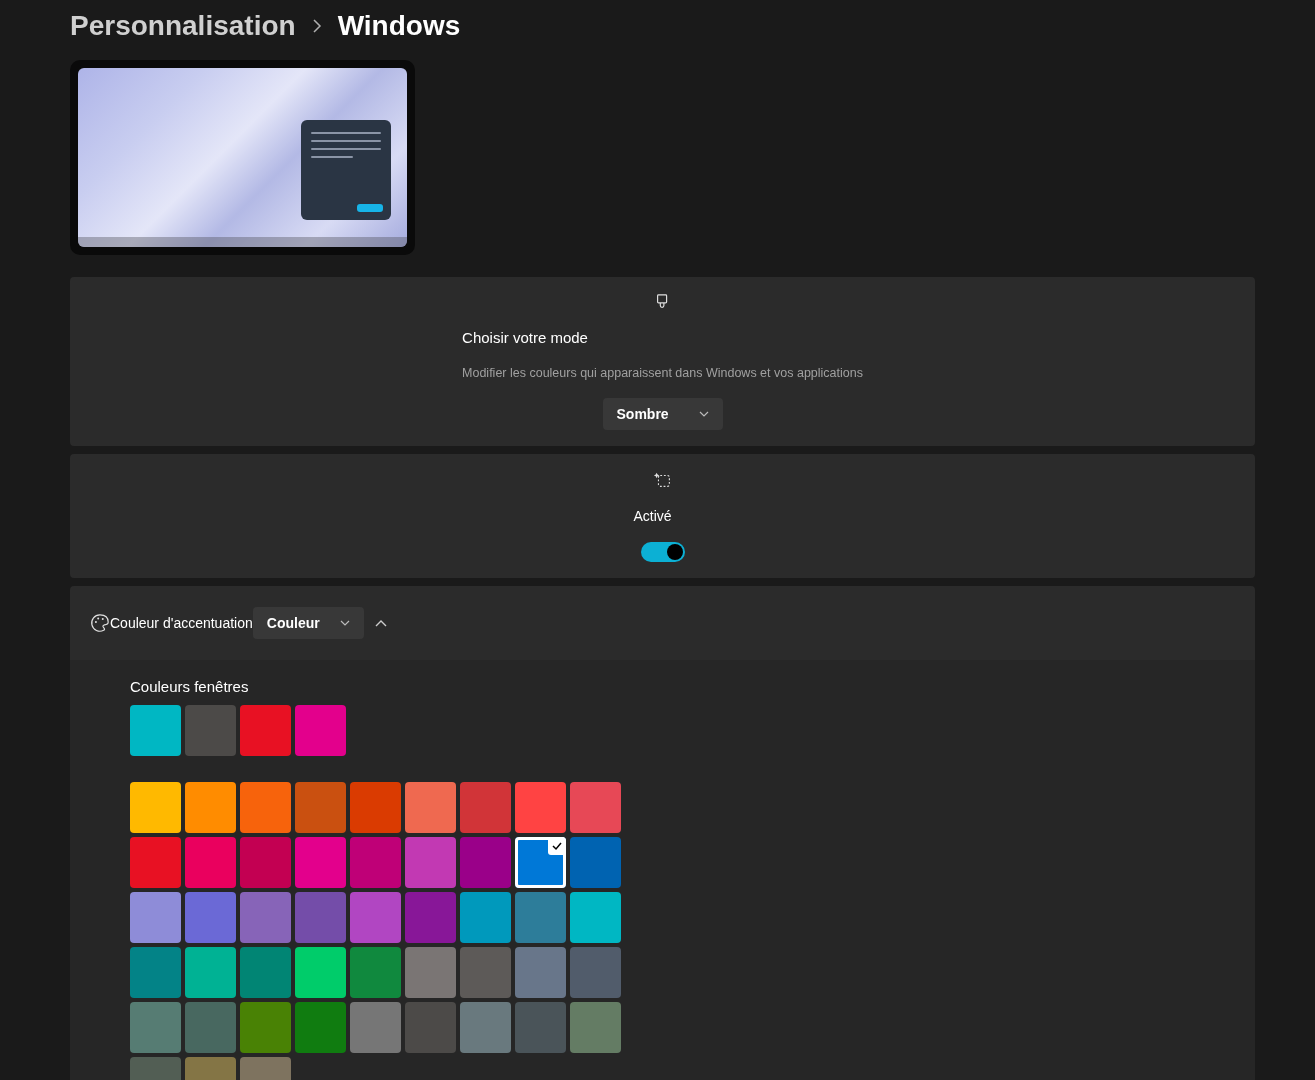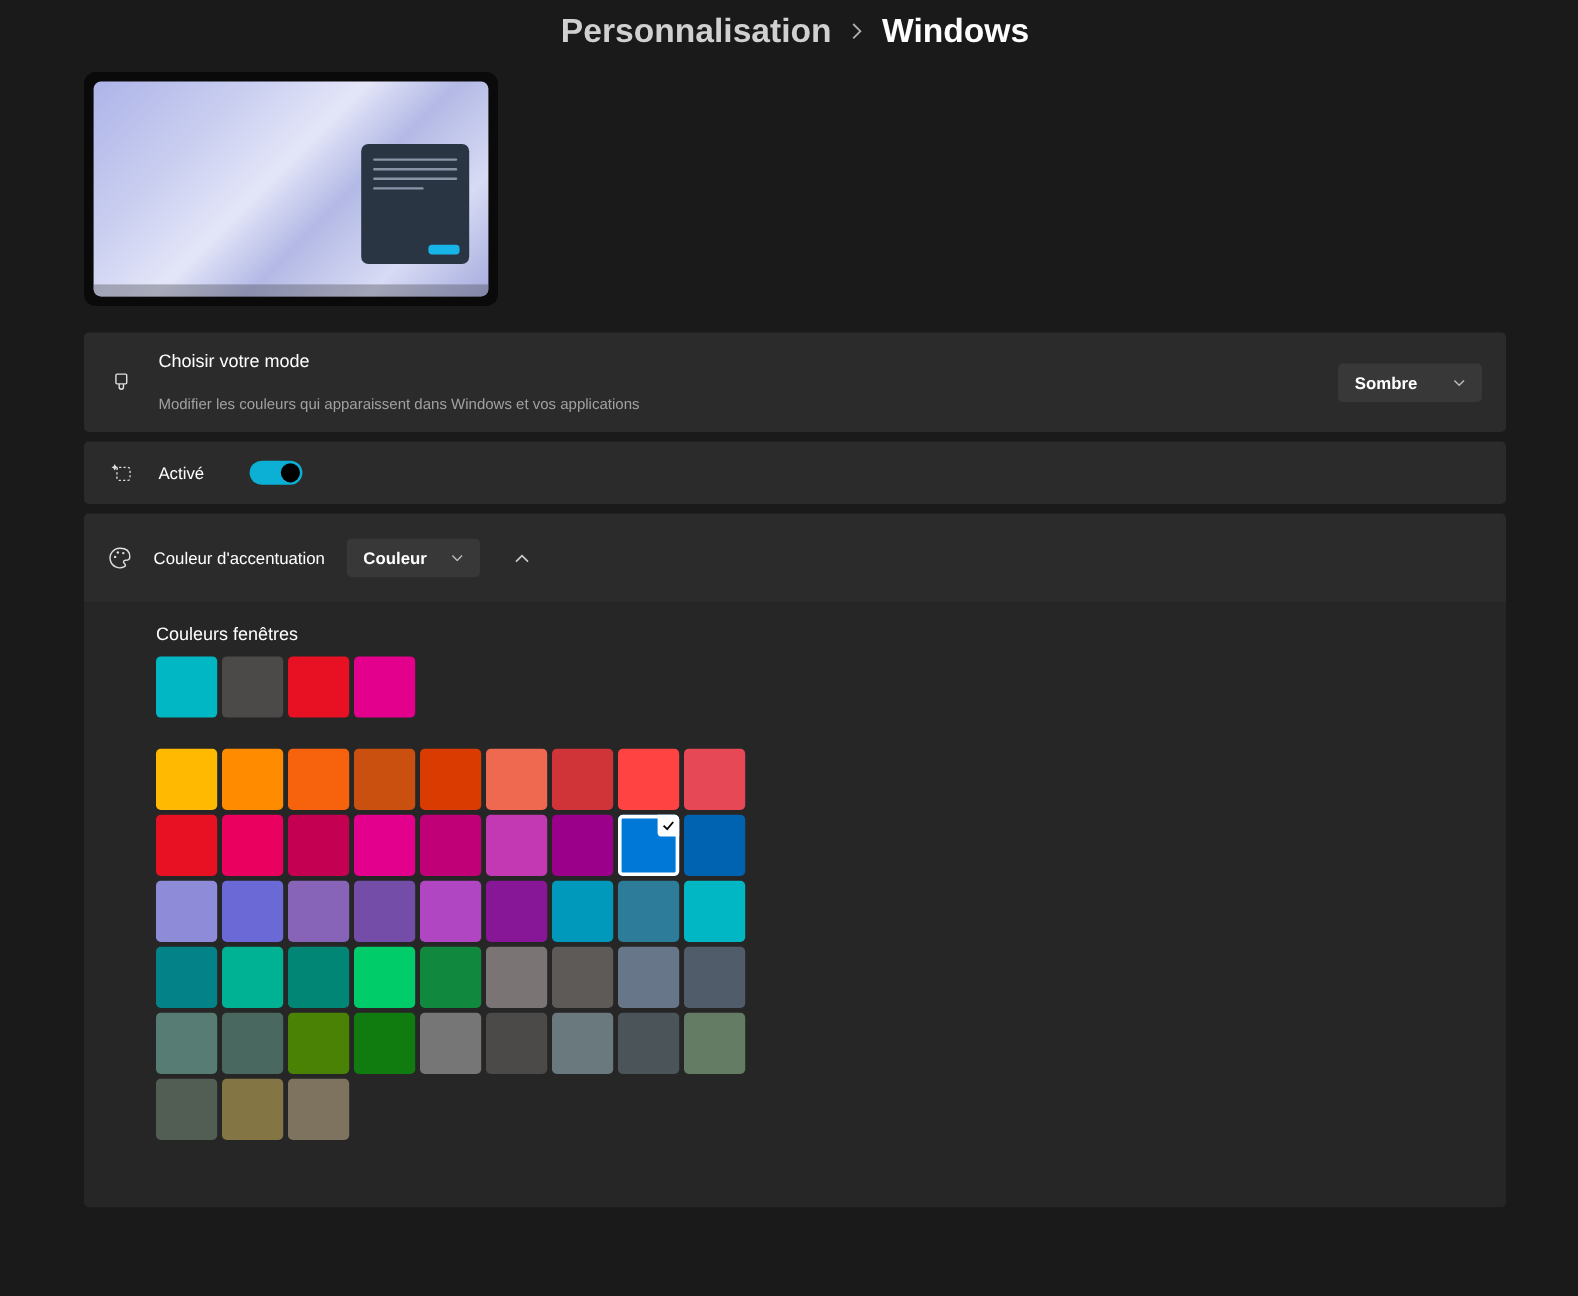--- a/index.html
+++ b/index.html
@@ -24,21 +24,20 @@
     overflow: hidden;
   }
   .page {
     padding: 10px 60px 40px 70px;
   }
   .breadcrumb {
     display: flex;
     align-items: center;
     gap: 16px;
     margin-bottom: 18px;
-    justify-content: center;
   }
   .breadcrumb .parent {
     font-size: 28px;
     font-weight: 600;
     color: #d0d0d0;
     cursor: pointer;
   }
   .breadcrumb .sep {
     font-size: 18px;
     color: #b0b0b0;
@@ -87,20 +86,21 @@
   .preview-taskbar { position:absolute; bottom:0; left:0; right:0; height:10px; background:rgba(80,80,90,.4);}
 
   .row {
     background: var(--panel);
     border-radius: 4px;
     display: flex;
     align-items: center;
     padding: 16px 20px;
     margin-bottom: 8px;
     gap: 18px;
+    flex-direction: column;
   }
   .row .icon {
     width: 24px;
     display: flex;
     align-items: center;
     justify-content: center;
     color: #e0e0e0;
   }
   .row .labels { flex: 1; }
   .row .title { font-size: 15px; color: #fff; }
@@ -128,21 +128,20 @@
     position: absolute; right: 2px; top: 2px;
     width: 16px; height: 16px; border-radius: 50%; background: #000;
   }
 
   .accent-row {
     background: var(--panel);
     border-radius: 4px 4px 0 0;
     display: flex;
     align-items: center;
     padding: 20px 20px;
-    gap: 18px;
   }
   .expand-btn {
     width: 34px; height: 34px; display:flex; align-items:center; justify-content:center;
     cursor:pointer; color:#ccc; border-radius:4px;
   }
 
   .accent-body {
     background: #262626;
     border-radius: 0 0 4px 4px;
     padding: 18px 60px 30px 60px;

